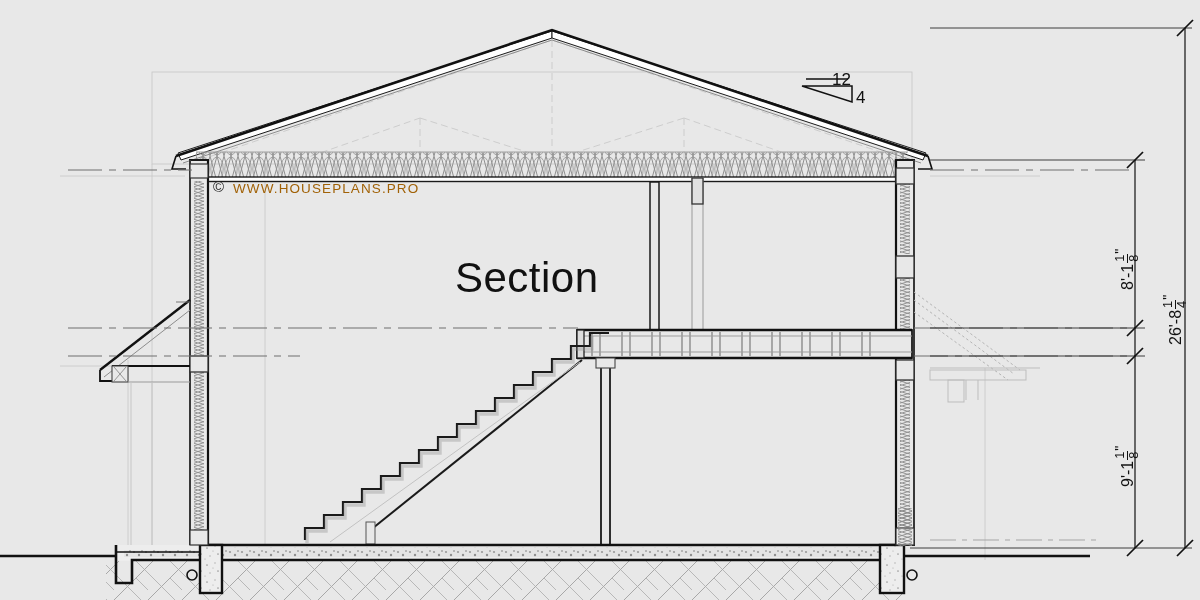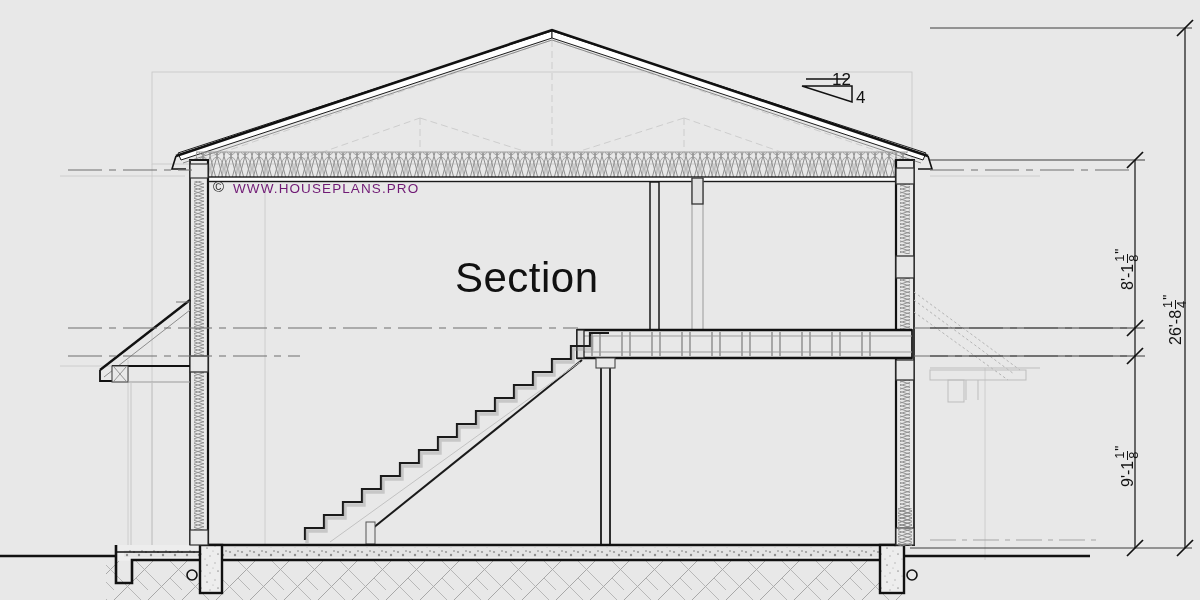--- a/index.html
+++ b/index.html
@@ -10,21 +10,21 @@
     background:#e8e8e8;
     overflow:hidden;
   }
   #svgwrap{position:absolute;left:0;top:0;width:1200px;height:600px;}
   .lbl{position:absolute;color:#1a1a1a;white-space:nowrap;}
   #title-section{
     left:455px;top:254px;
     font-size:42px;font-weight:400;letter-spacing:0.5px;color:#111;
   }
   #copyright-text{
-    left:233px;top:181px;font-size:13.5px;letter-spacing:1.1px;color:#701a75;
+    left:233px;top:181px;font-size:13.5px;letter-spacing:1.1px;color:#a16207;
   }
   #copyright-mark{
     left:213px;top:179px;font-size:15px;color:#2a2a2a;line-height:1;
   }
   #pitch-rise{left:818px;top:70px;font-size:17px;color:#111;margin-left:14px;}
   #pitch-run{left:856px;top:88px;font-size:17px;color:#111;}
   .vdim{
     position:absolute;
     transform-origin:0 0;
     transform:rotate(-90deg);

